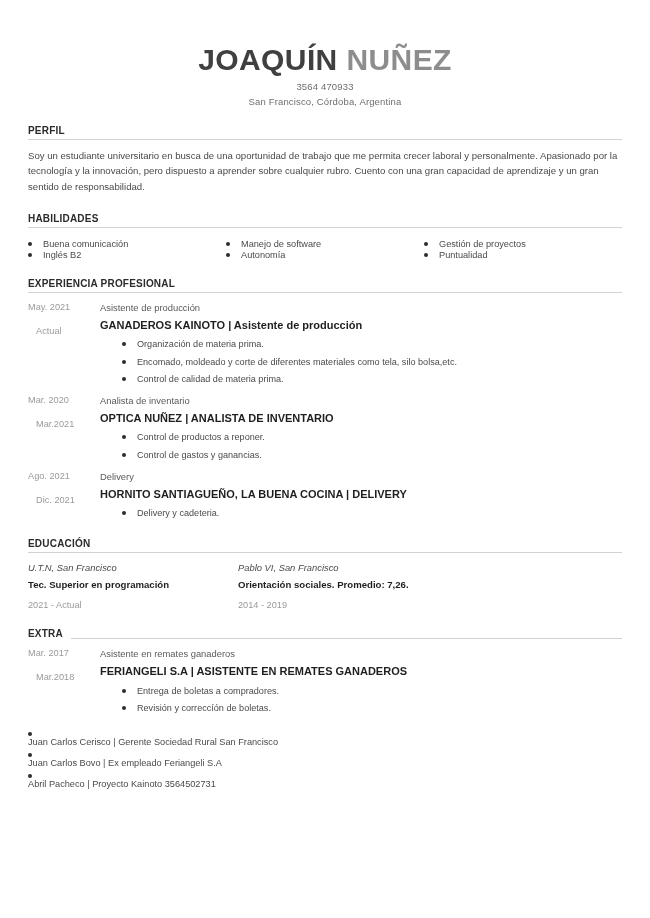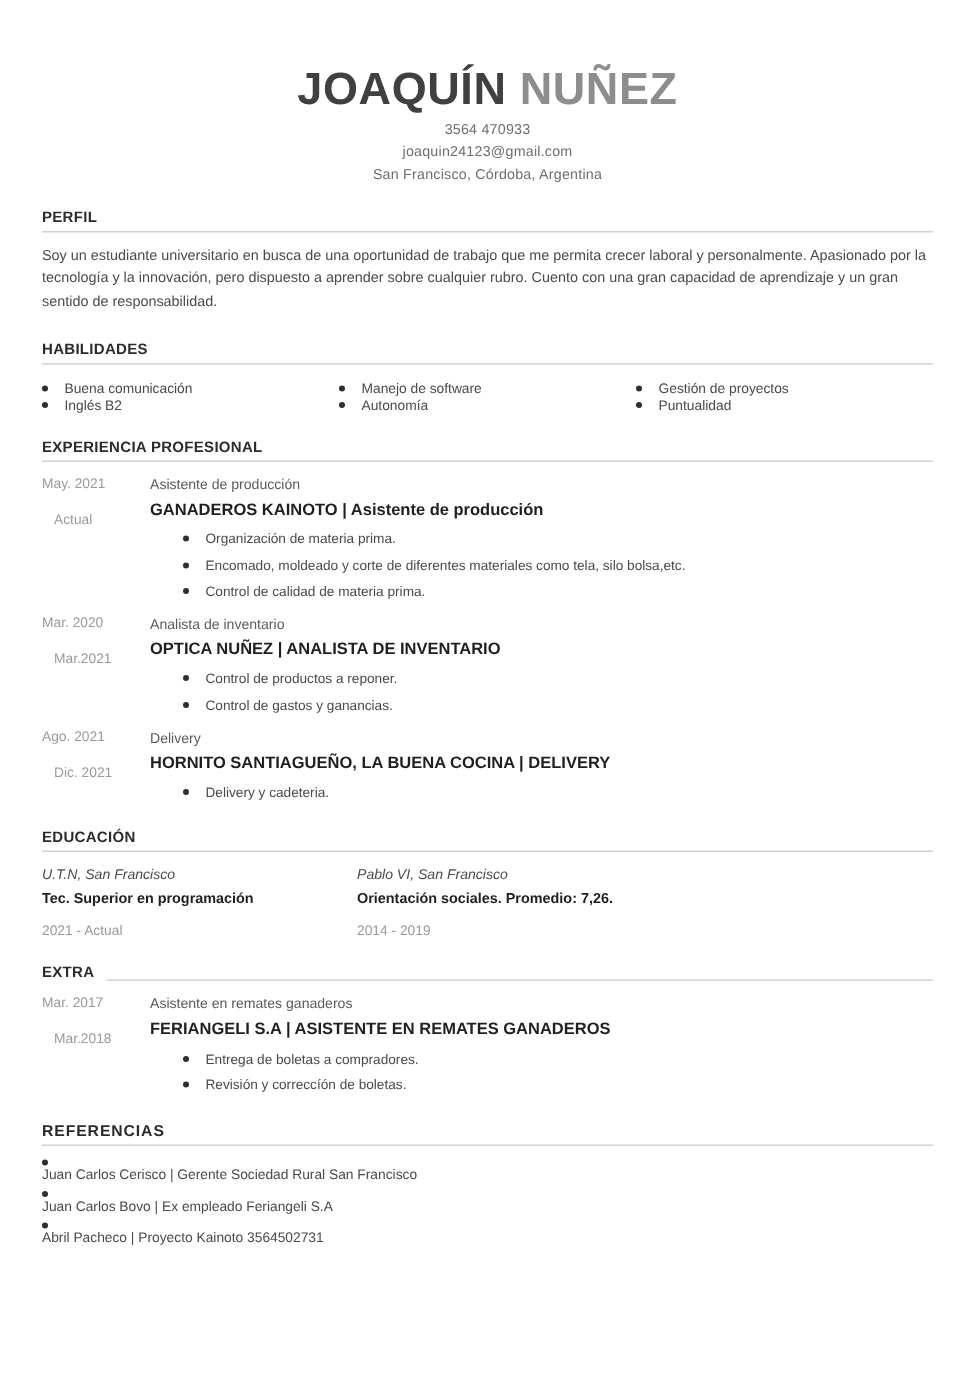--- a/index.html
+++ b/index.html
@@ -182,21 +182,20 @@
 <body>
 
 <div class="page">
 
   <div class="header">
     <div class="fullname">
       <span class="first">JOAQUÍN</span>
       <span class="last">NUÑEZ</span>
     </div>
     <div class="contact-line first-line">3564 470933</div>
-    <div class="contact-line">joaquin24123@gmail.com</div>
     <div class="contact-line">San Francisco, Córdoba, Argentina</div>
   </div>
 
   <div class="section">
     <div class="sec-head underline-full">
       <div class="sec-title">PERFIL</div>
       <div class="sec-rule"></div>
     </div>
     <div class="profile-text">Soy un estudiante universitario en busca de una oportunidad de trabajo que me permita crecer laboral y personalmente. Apasionado por la tecnología y la innovación, pero dispuesto a aprender sobre cualquier rubro. Cuento con una gran capacidad de aprendizaje y un gran sentido de responsabilidad.</div>
   </div>
@@ -344,24 +343,20 @@
           <div class="bullet">
             <span class="dot"></span>
             <span>Revisión y correccíón de boletas.</span>
           </div>
         </div>
       </div>
     </div>
   </div>
 
   <div class="section">
-    <div class="sec-head underline-full">
-      <div class="sec-title small">REFERENCIAS</div>
-      <div class="sec-rule"></div>
-    </div>
     <div class="ref-list">
       <div class="ref-item">
         <span class="dot"></span>
         <span>Juan Carlos Cerisco | Gerente Sociedad Rural San Francisco</span>
       </div>
       <div class="ref-item">
         <span class="dot"></span>
         <span>Juan Carlos Bovo | Ex empleado Feriangeli S.A</span>
       </div>
       <div class="ref-item">

